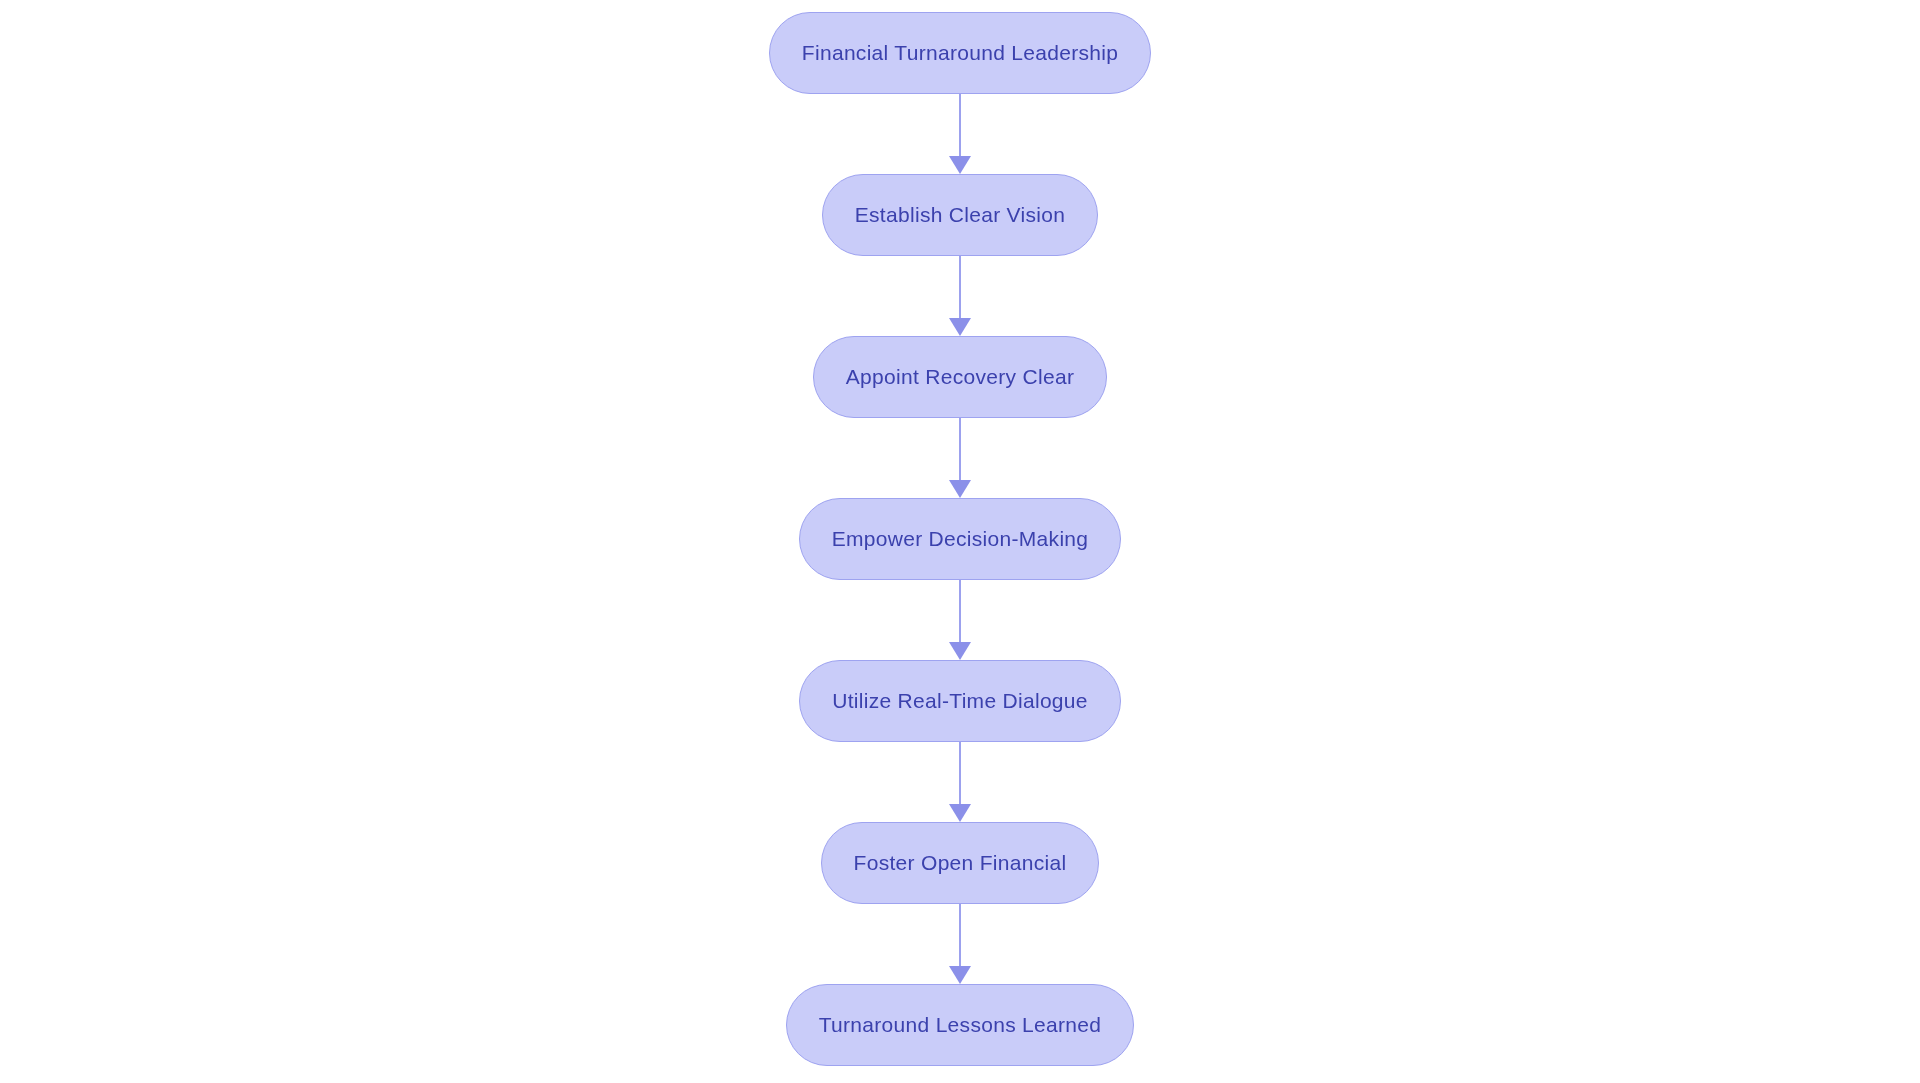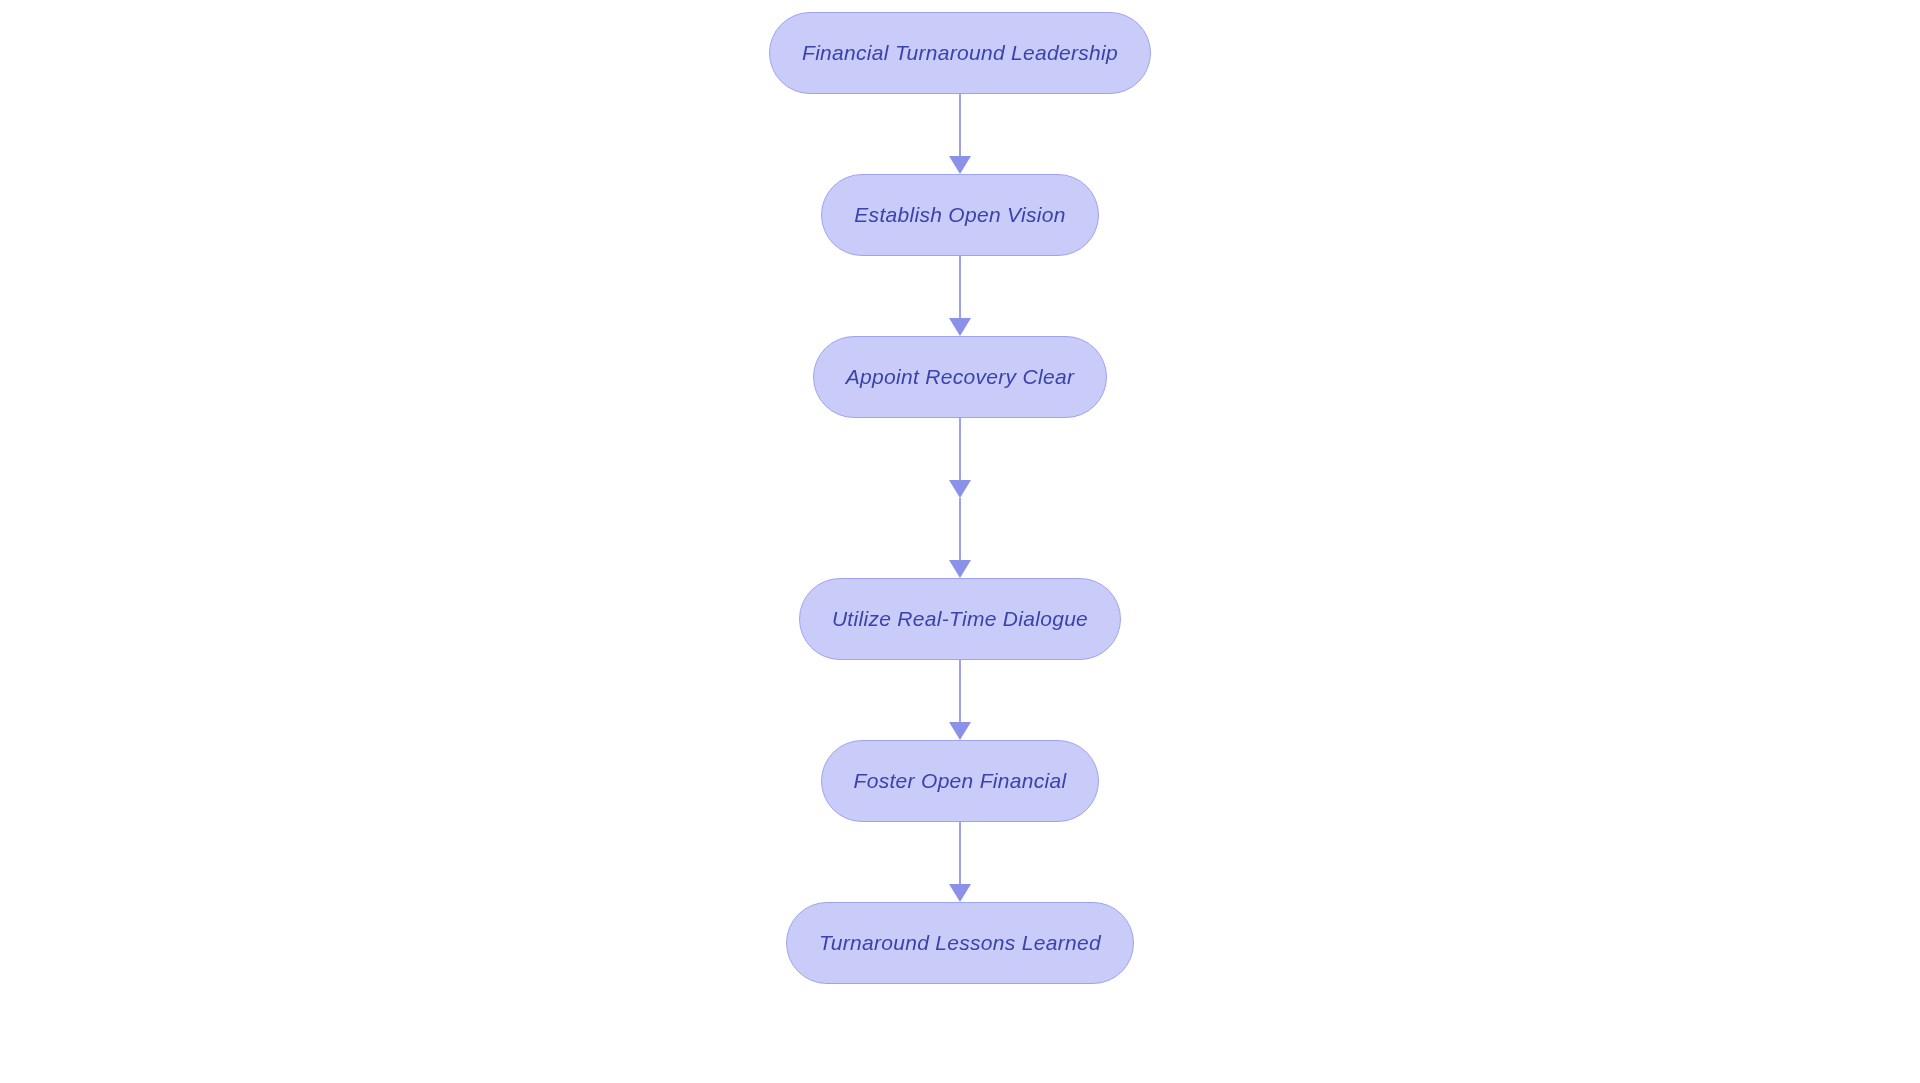--- a/index.html
+++ b/index.html
@@ -31,21 +31,20 @@
     border-radius: 41px;
     background: var(--node_fill, #c9ccf9);
     border: 1.5px solid var(--node_border, #9ea3f0);
     color: var(--node_text, #3b41ad);
     font-size: 21px;
     letter-spacing: 0.3px;
     display: flex;
     align-items: center;
     justify-content: center;
     white-space: nowrap;
-    font-style: italic;
   }
   .arrow {
     height: 80px;
     display: flex;
     flex-direction: column;
     align-items: center;
   }
   .arrow-line {
     width: 2px;
     flex: 1;
@@ -69,37 +68,40 @@
     <div class="node">
       <span>Financial Turnaround Leadership</span>
     </div>
 
     <div class="arrow">
       <div class="arrow-line"></div>
       <div class="arrow-head"></div>
     </div>
 
     <div class="node">
-      <span>Establish Open Vision</span>
+      <span>Establish Clear Vision</span>
     </div>
 
     <div class="arrow">
       <div class="arrow-line"></div>
       <div class="arrow-head"></div>
     </div>
 
     <div class="node">
       <span>Appoint Recovery Clear</span>
     </div>
 
     <div class="arrow">
       <div class="arrow-line"></div>
       <div class="arrow-head"></div>
     </div>
 
+    <div class="node">
+      <span>Empower Decision-Making</span>
+    </div>
 
     <div class="arrow">
       <div class="arrow-line"></div>
       <div class="arrow-head"></div>
     </div>
 
     <div class="node">
       <span>Utilize Real-Time Dialogue</span>
     </div>
 

